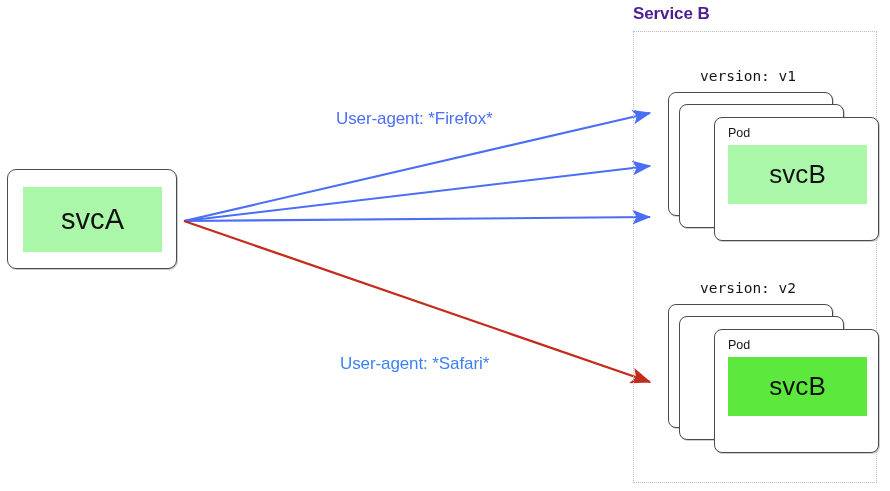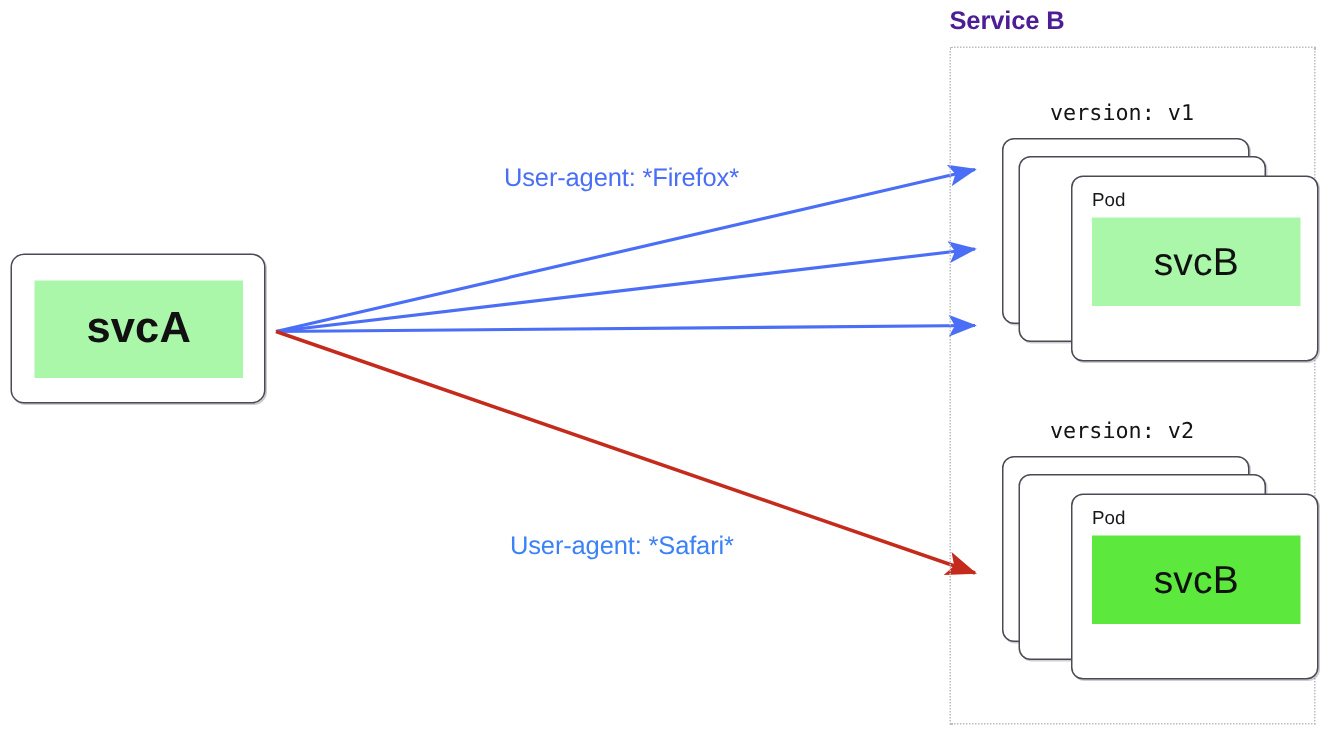--- a/index.html
+++ b/index.html
@@ -37,21 +37,20 @@
     background: #ffffff;
     border: 1.6px solid #4a4a55;
     border-radius: 9px;
     box-shadow: 1px 1px 0 rgba(80,80,95,0.30);
   }
   #svcA-node {
     left: 7px;
     top: 169px;
     width: 170px;
     height: 100px;
-    font-weight: bold;
   }
   .svc-chip {
     position: absolute;
     display: flex;
     align-items: center;
     justify-content: center;
     font-family: "Liberation Sans", sans-serif;
     color: #111111;
     letter-spacing: 0.1px;
   }

